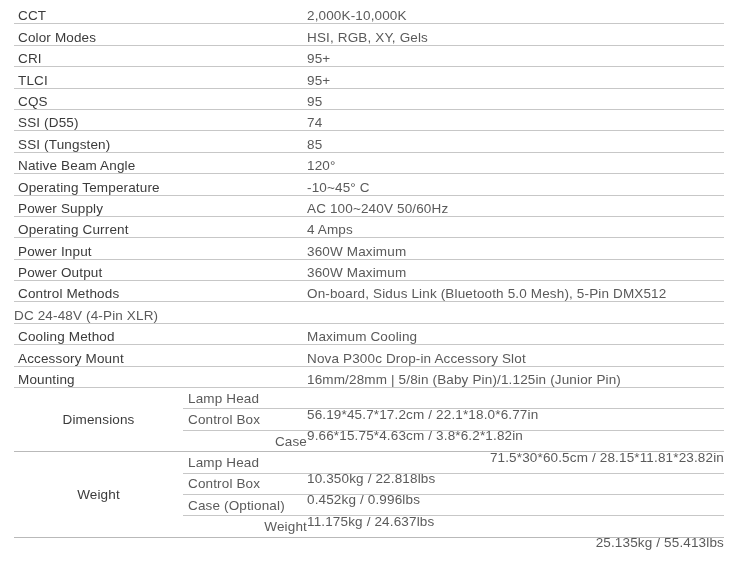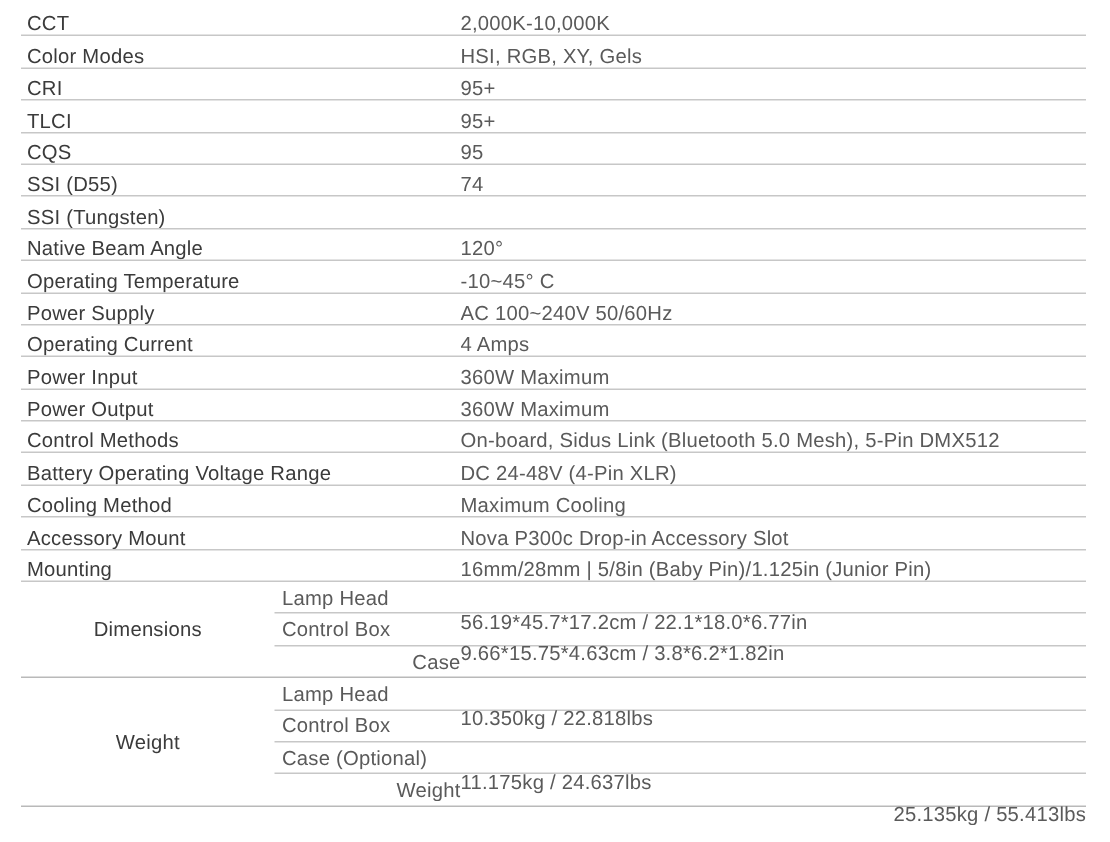--- a/index.html
+++ b/index.html
@@ -112,20 +112,21 @@
     <div class="value">95</div>
   </div>
 
   <div class="row">
     <div class="label">SSI (D55)</div>
     <div class="value">74</div>
   </div>
 
   <div class="row">
     <div class="label">SSI (Tungsten)</div>
+    <div class="value">85</div>
   </div>
 
   <div class="row">
     <div class="label">Native Beam Angle</div>
     <div class="value">120°</div>
   </div>
 
   <div class="row">
     <div class="label">Operating Temperature</div>
     <div class="value">-10~45° C</div>
@@ -150,21 +151,20 @@
     <div class="label">Power Output</div>
     <div class="value">360W Maximum</div>
   </div>
 
   <div class="row">
     <div class="label">Control Methods</div>
     <div class="value">On-board, Sidus Link (Bluetooth 5.0 Mesh), 5-Pin DMX512</div>
   </div>
 
   <div class="row">
-    <div class="label">Battery Operating Voltage Range</div>
     <div class="value">DC 24-48V (4-Pin XLR)</div>
   </div>
 
   <div class="row">
     <div class="label">Cooling Method</div>
     <div class="value">Maximum Cooling</div>
   </div>
 
   <div class="row">
     <div class="label">Accessory Mount</div>
@@ -184,34 +184,36 @@
     <div class="value">56.19*45.7*17.2cm / 22.1*18.0*6.77in</div>
   </div>
 
   <div class="subrow">
     <div class="sublabel">Control Box</div>
     <div class="value">9.66*15.75*4.63cm / 3.8*6.2*1.82in</div>
   </div>
 
   <div class="subrow">
     <div class="sublabel">Case</div>
+    <div class="value">71.5*30*60.5cm / 28.15*11.81*23.82in</div>
   </div>
 </div>
   </div>
 
   <div class="group">
     <div class="group-label">Weight</div>
     <div class="group-rows">
   <div class="subrow">
     <div class="sublabel">Lamp Head</div>
     <div class="value">10.350kg / 22.818lbs</div>
   </div>
 
   <div class="subrow">
     <div class="sublabel">Control Box</div>
+    <div class="value">0.452kg / 0.996lbs</div>
   </div>
 
   <div class="subrow">
     <div class="sublabel">Case (Optional)</div>
     <div class="value">11.175kg / 24.637lbs</div>
   </div>
 
   <div class="subrow">
     <div class="sublabel">Weight</div>
     <div class="value">25.135kg / 55.413lbs</div>

